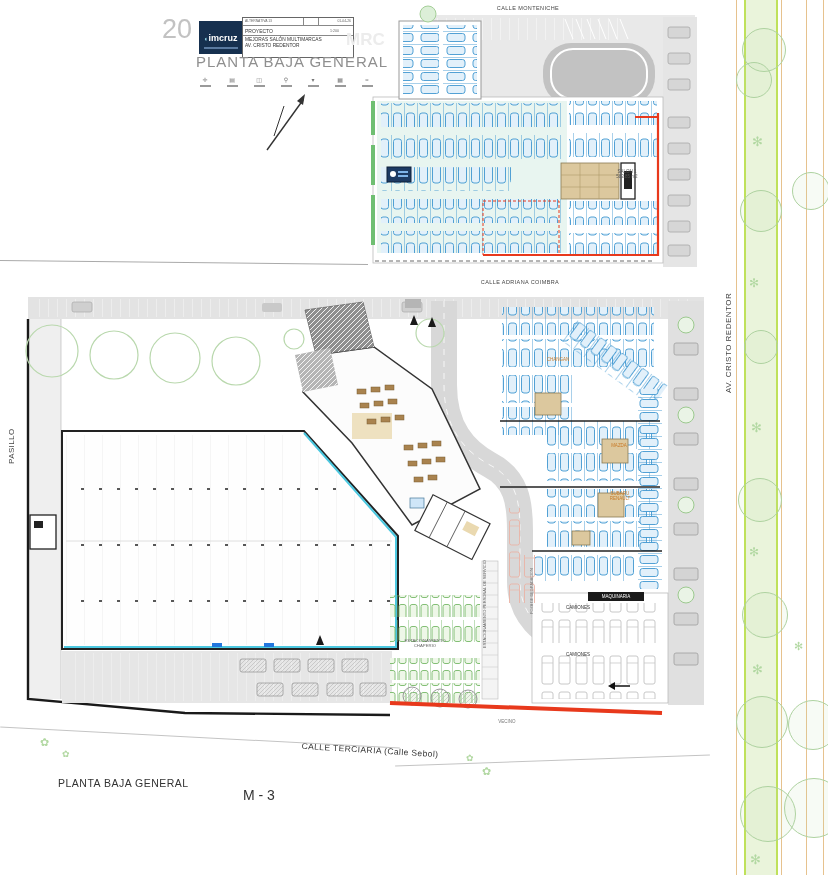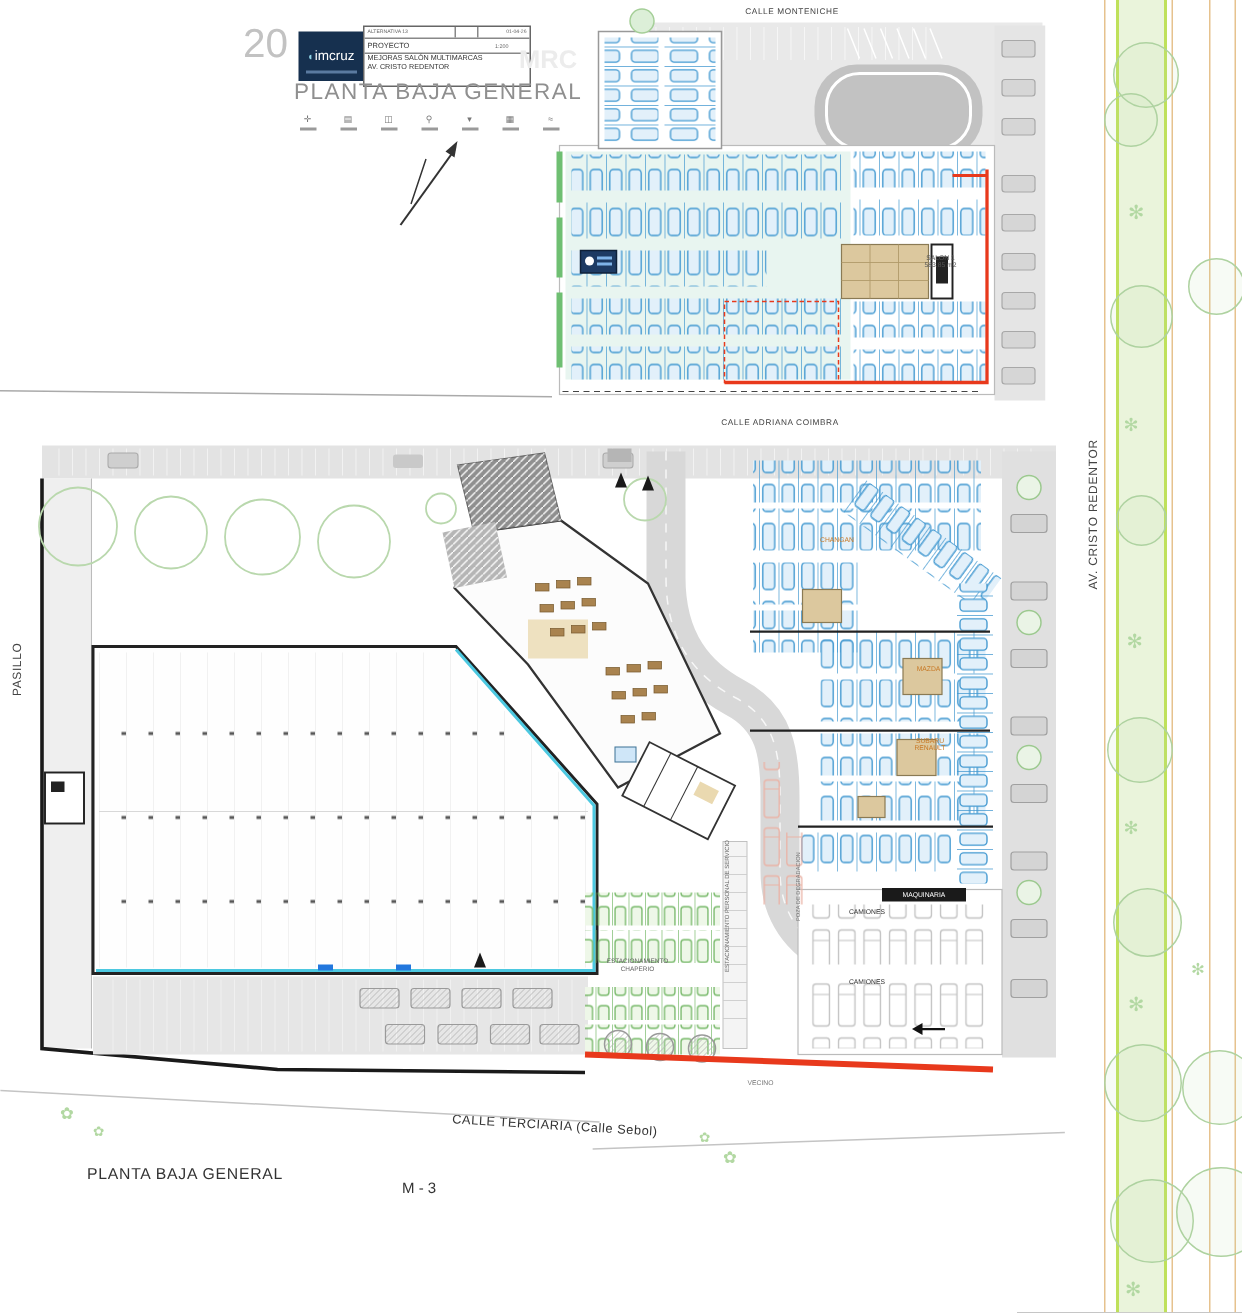--- a/index.html
+++ b/index.html
@@ -7,21 +7,21 @@
          font-family:"Liberation Sans",sans-serif;color:#333;}
   .abs{position:absolute;}
   .lbl{position:absolute;font-size:4.5px;line-height:1.2;text-align:center;color:#555;white-space:nowrap;}
   .lbl.orange{color:#c87a28;}
   .vtext{transform:rotate(-90deg);transform-origin:left top;white-space:nowrap;}
   .street{position:absolute;font-size:5.5px;letter-spacing:.4px;color:#444;text-align:center;}
   
   .sheetno{position:absolute;left:162px;top:14px;font-size:27px;color:#c2c2c2;}
   .logobox{position:absolute;left:199px;top:21px;width:43px;height:33px;background:#16304f;
            display:flex;flex-direction:column;align-items:center;justify-content:center;}
-  .logotxt{color:#fff;font-size:9px;font-weight:normal;}
+  .logotxt{color:#fff;font-size:9px;font-weight:bold;}
   .logodot{color:#8fd2e4;font-size:7px;margin-right:1px;}
   .logobar{width:34px;height:2px;background:#5a7aa0;margin-top:2px;}
   .tblock{position:absolute;left:242px;top:17px;width:110px;height:39px;border:1px solid #666;background:#fff;font-size:4.8px;color:#333;}
   .trow1{display:flex;height:7px;border-bottom:1px solid #888;font-size:3.4px;color:#666;}
   .trow1 .c1{width:56px;border-right:1px solid #888;padding:1px 2px;}
   .trow1 .c2{flex:1;border-right:1px solid #888;}
   .trow1 .c3{width:30px;text-align:right;padding:1px 2px;}
   .trow2{display:flex;height:9px;border-bottom:1px solid #888;align-items:center;}
   .trow2 .p{padding-left:2px;font-size:5px;}
   .trow2 .s{margin-left:auto;padding-right:14px;font-size:3.6px;color:#666;}
@@ -441,15 +441,15 @@
   <div class="mline" style="left:0;top:262px;width:368px;transform:rotate(.6deg)"></div>
   <div class="gline" style="left:0;top:737px;width:400px;transform:rotate(3deg)"></div>
   <div class="gline" style="left:395px;top:760px;width:315px;transform:rotate(-2deg)"></div>
 
   <div class="star" style="left:40px;top:736px;font-size:11px">✿</div>
   <div class="star" style="left:62px;top:749px;font-size:9px">✿</div>
   <div class="star" style="left:466px;top:753px;font-size:9px">✿</div>
   <div class="star" style="left:482px;top:765px;font-size:11px">✿</div>
 
   <div class="abs" style="left:58px;top:777px;font-size:10.5px;letter-spacing:.5px;color:#333">PLANTA BAJA GENERAL</div>
-  <div class="abs" style="left:268px;top:787px;font-size:10px;color:#333">M - 3</div>
+  <div class="abs" style="left:243px;top:787px;font-size:14px;color:#333">M - 3</div>
 
 </div>
 
 </body></html>

